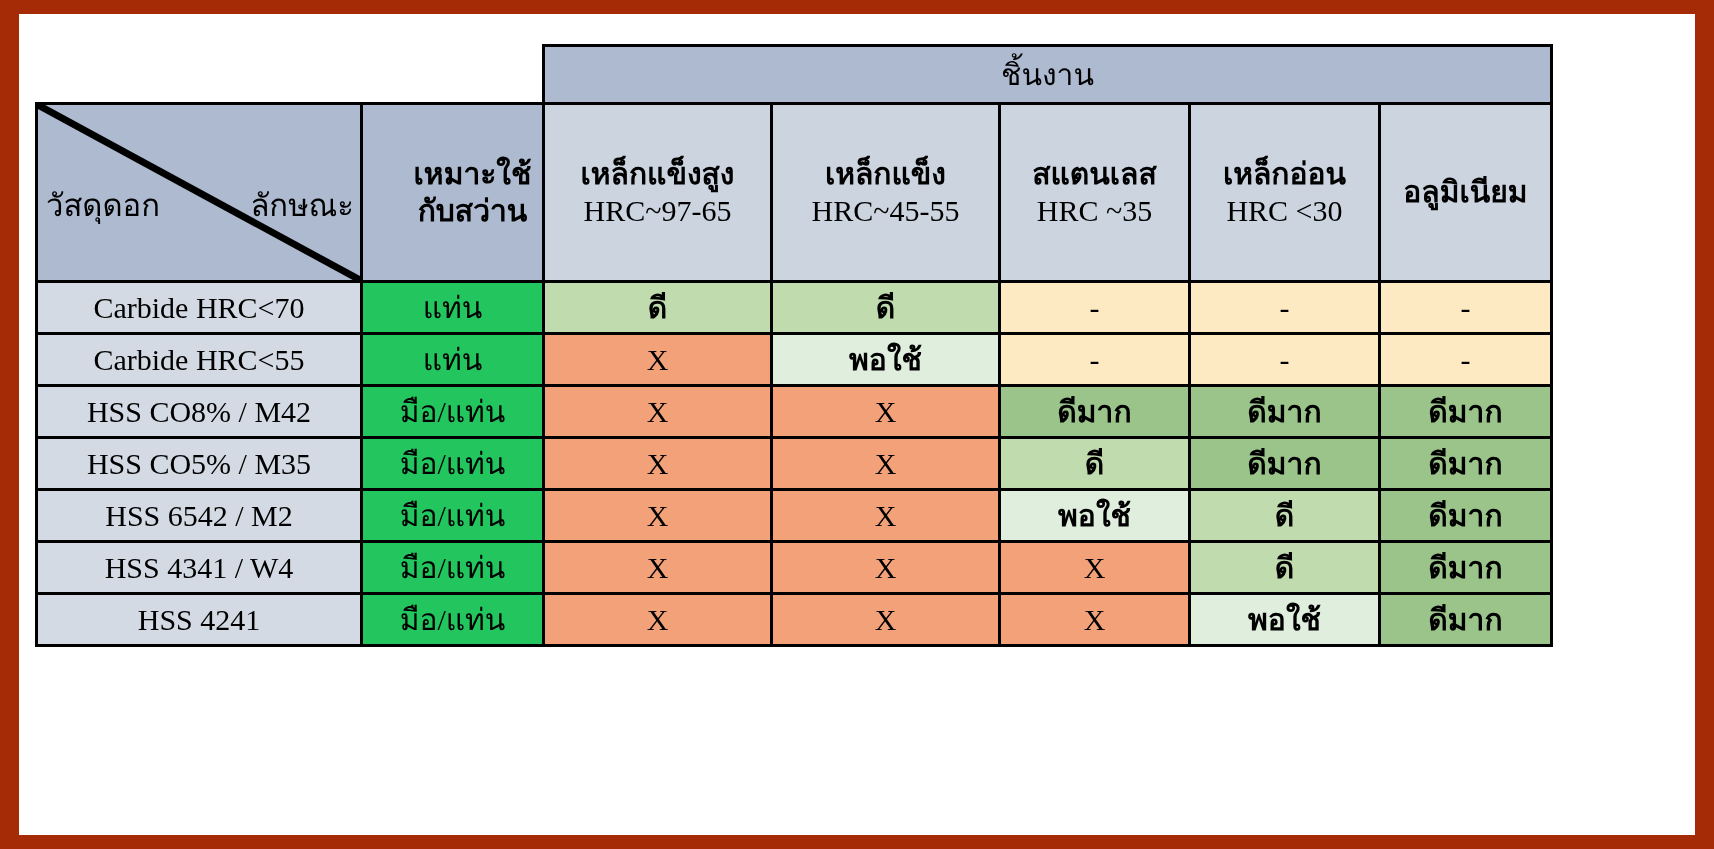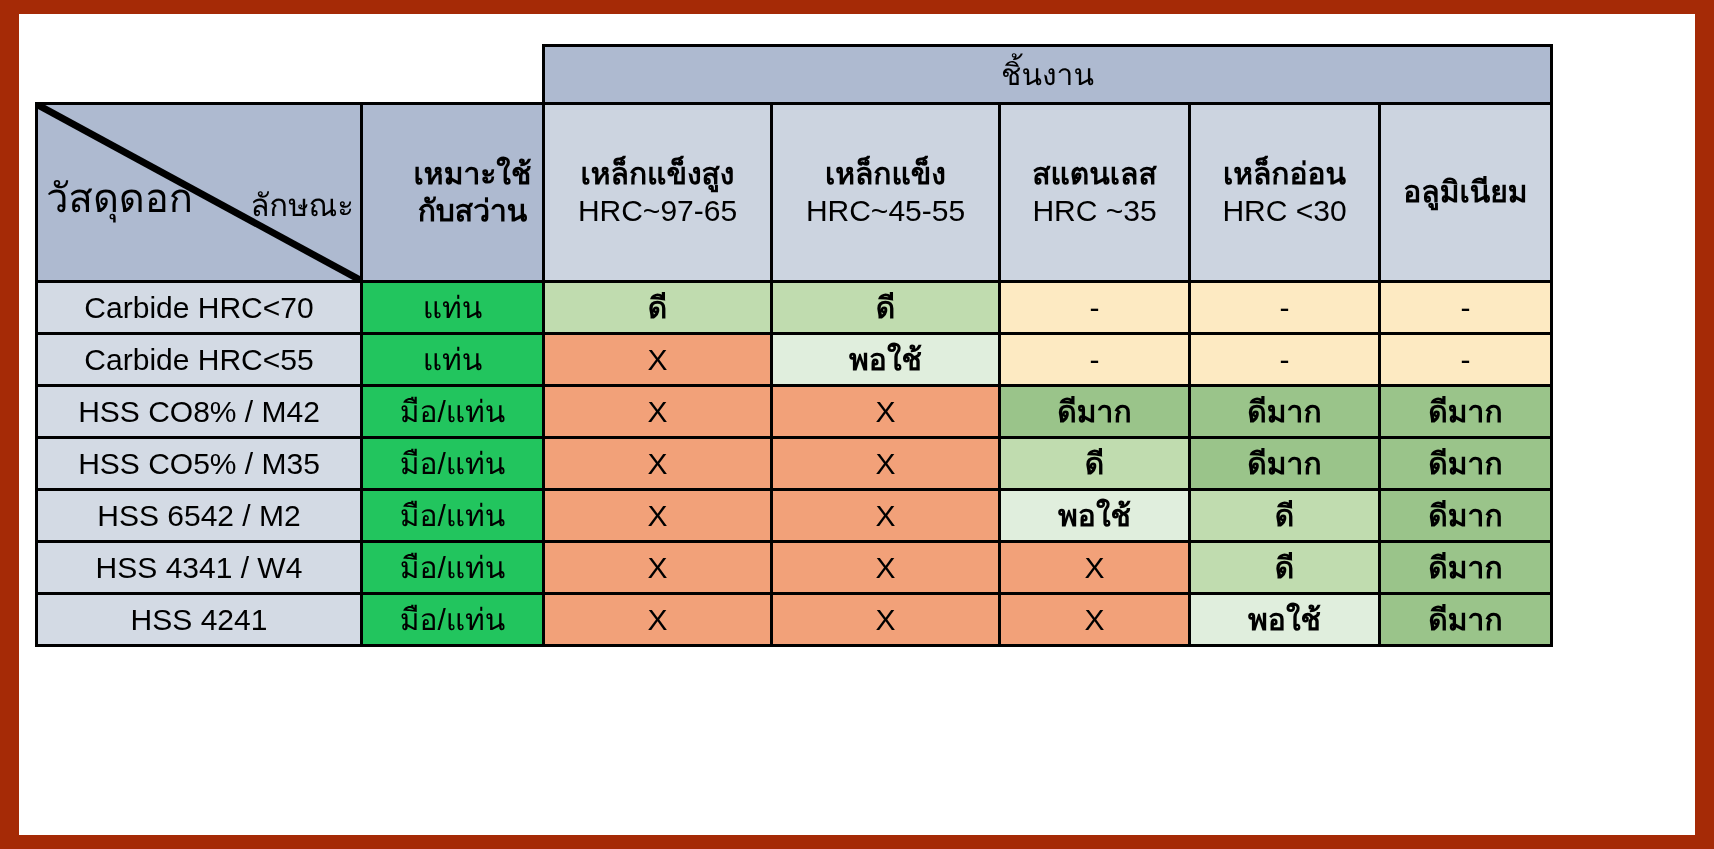--- a/index.html
+++ b/index.html
@@ -27,21 +27,21 @@
 
   #table-wrap {
     position: absolute;
     left: 16px;
     top: 30px;
   }
 
   table.matrix {
     border-collapse: collapse;
     table-layout: fixed;
-    font-family: Liberation Sans, sans-serif;
+    font-family: Liberation Serif, serif;
   }
 
   table.matrix td, table.matrix th {
     border: 3px solid #000000;
     padding: 0;
     text-align: center;
     vertical-align: middle;
     font-size: 30px;
     font-weight: normal;
     color: #000000;
@@ -73,21 +73,21 @@
     position: absolute;
     inset: 0;
     width: 100%;
     height: 100%;
     display: block;
   }
   td.corner .lbl-row {
     position: absolute;
     left: 8px;
     bottom: 50px;
-    font-size: 40px;
+    font-size: 31px;
     white-space: nowrap;
     z-index: 2;
   }
   td.corner .lbl-col {
     position: absolute;
     right: 6px;
     bottom: 50px;
     font-size: 31px;
     white-space: nowrap;
     z-index: 2;

